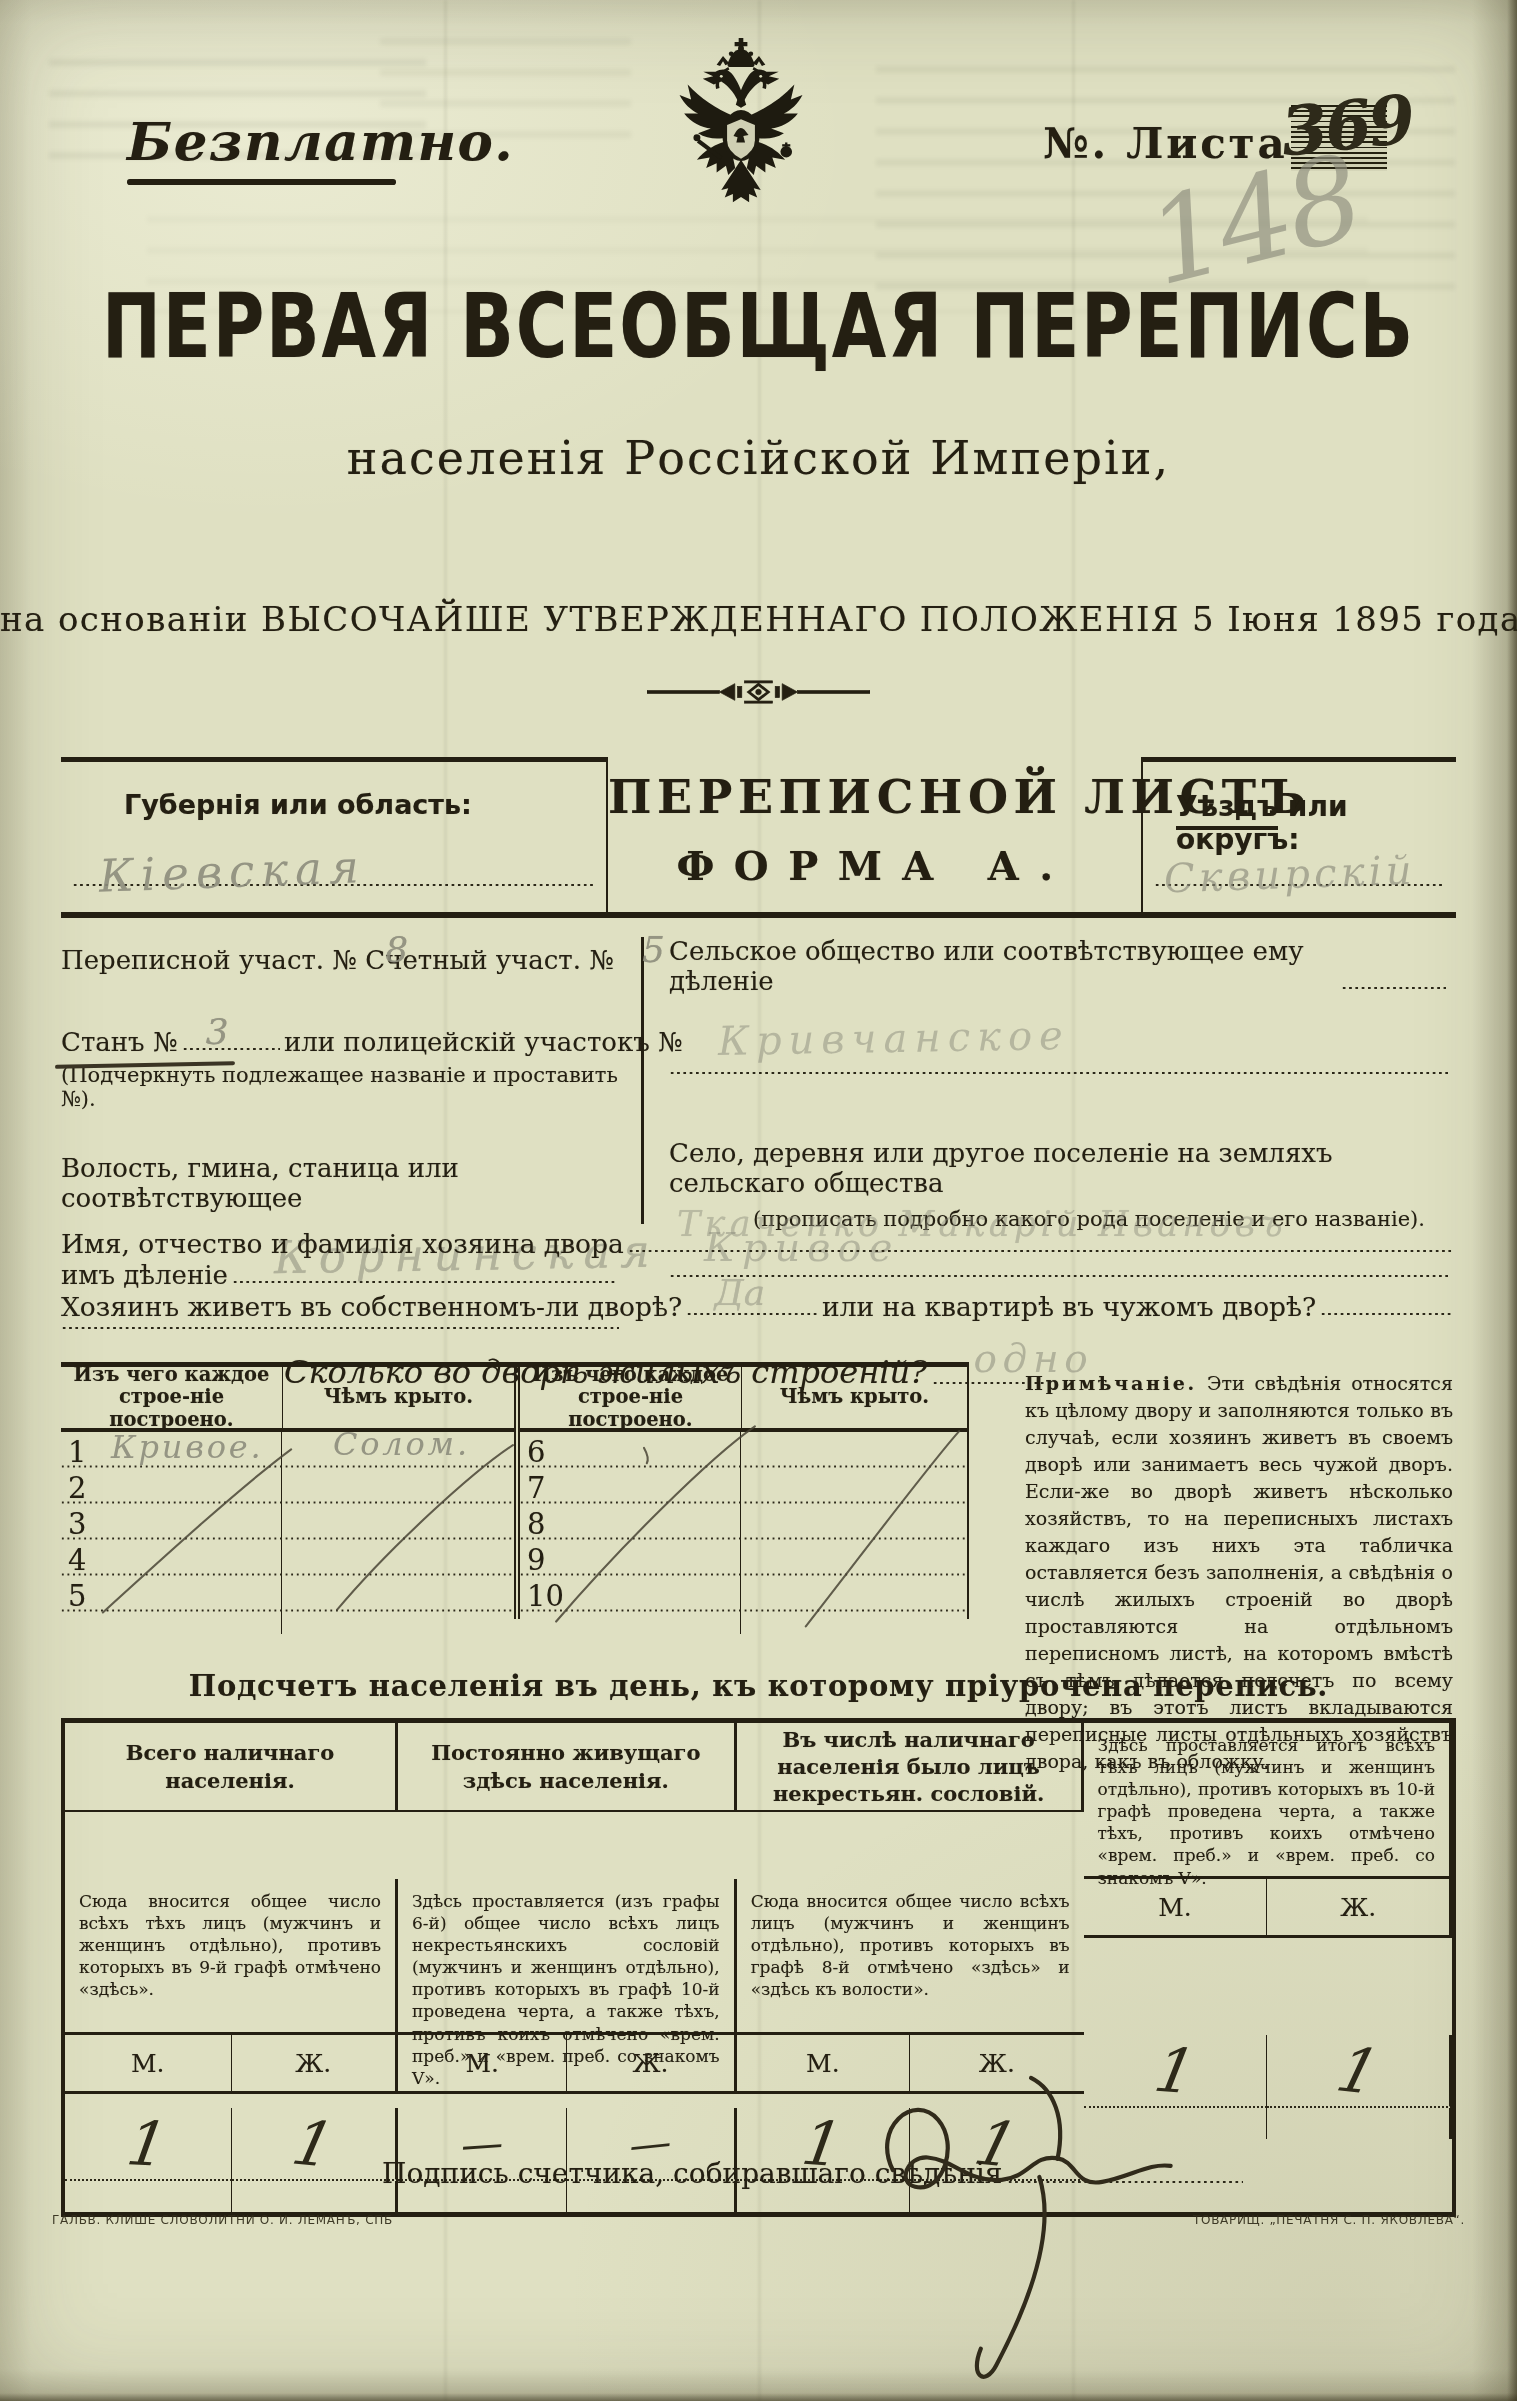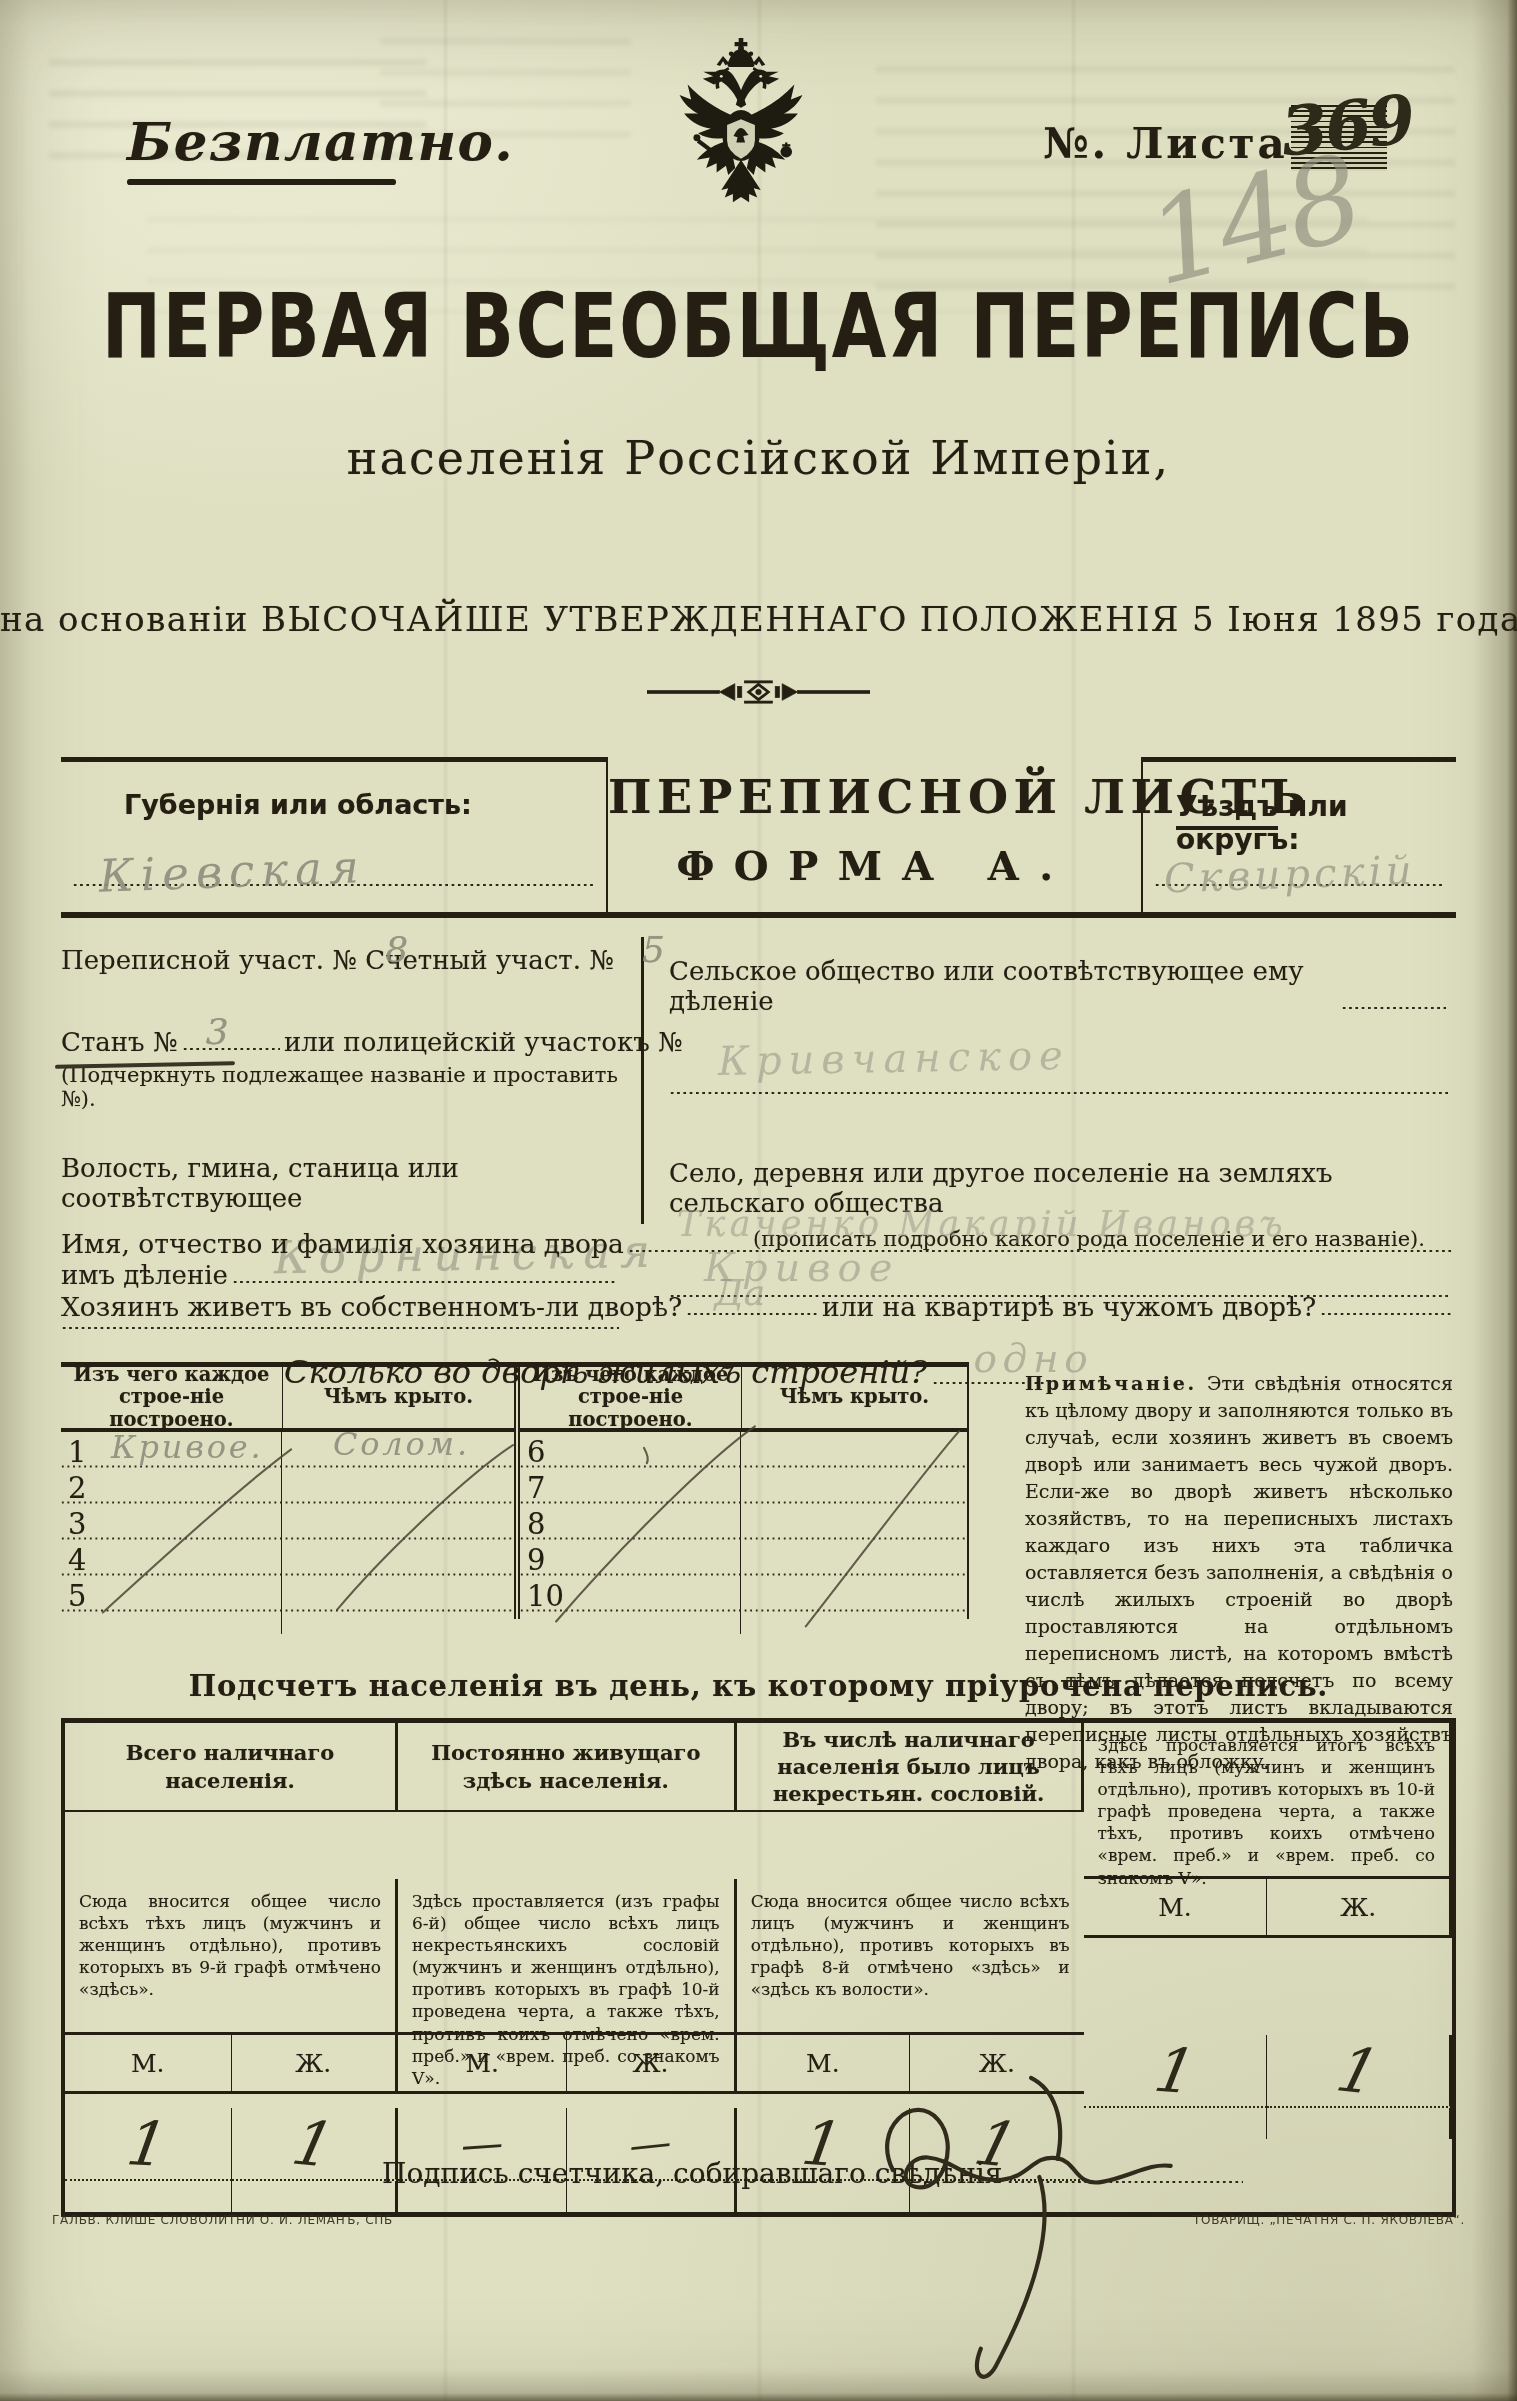--- a/index.html
+++ b/index.html
@@ -239,21 +239,21 @@
       <div class="frow ink" style="margin-top:42px;">Волость, гмина, станица или соотвѣтствующее</div>
       <div class="frow ink" style="margin-top:47px;">
         <span class="lbl">имъ дѣленіе</span>
         <span class="dots">
           <span class="pencil" style="position:absolute;left:42px;top:-52px;font-size:45px;letter-spacing:9.8px;opacity:.55;transform:rotate(-1deg);white-space:nowrap;">Корнинская</span>
         </span>
       </div>
       <div class="dotline" style="margin-top:36px;"></div>
     </div>
 
-    <div class="abs" style="left:608px;top:32px;width:781px;">
+    <div class="abs" style="left:608px;top:12px;width:781px;">
       <div class="frow ink">
         <span class="lbl" style="white-space:normal;">Сельское общество или соотвѣтствующее ему дѣленіе</span>
         <span class="dots" style="min-width:105px;"></span>
       </div>
       <div class="dotline" style="margin-top:75px;">
         <span class="pencil" style="position:absolute;left:49px;top:-56px;font-size:40px;letter-spacing:7px;opacity:.5;transform:rotate(-1deg);white-space:nowrap;">Кривчанское</span>
       </div>
       <div class="frow ink" style="margin-top:63px;">Село, деревня или другое поселеніе на земляхъ сельскаго общества</div>
       <div class="small-note ink" style="margin-left:84px;margin-top:8.4px;">(прописать подробно какого рода поселеніе и его названіе).</div>
       <div class="dotline" style="margin-top:43px;">

